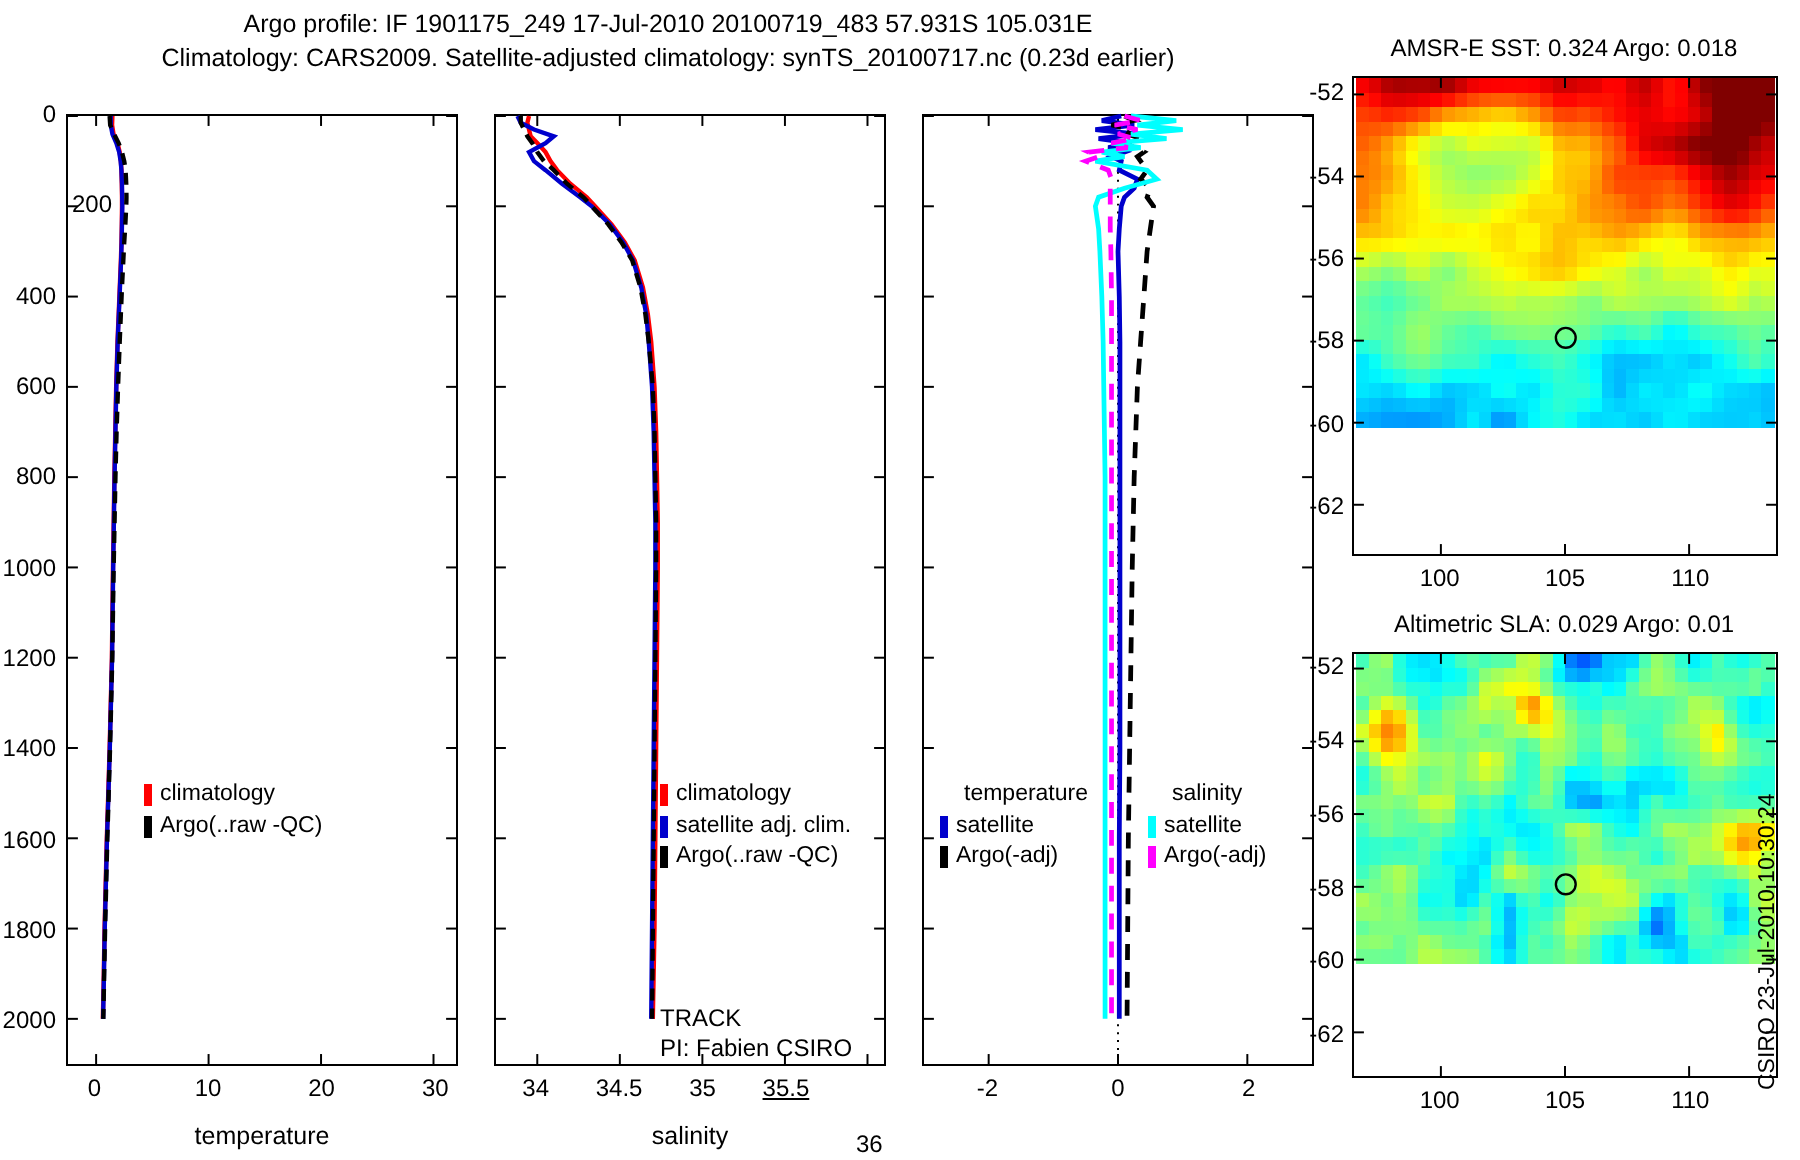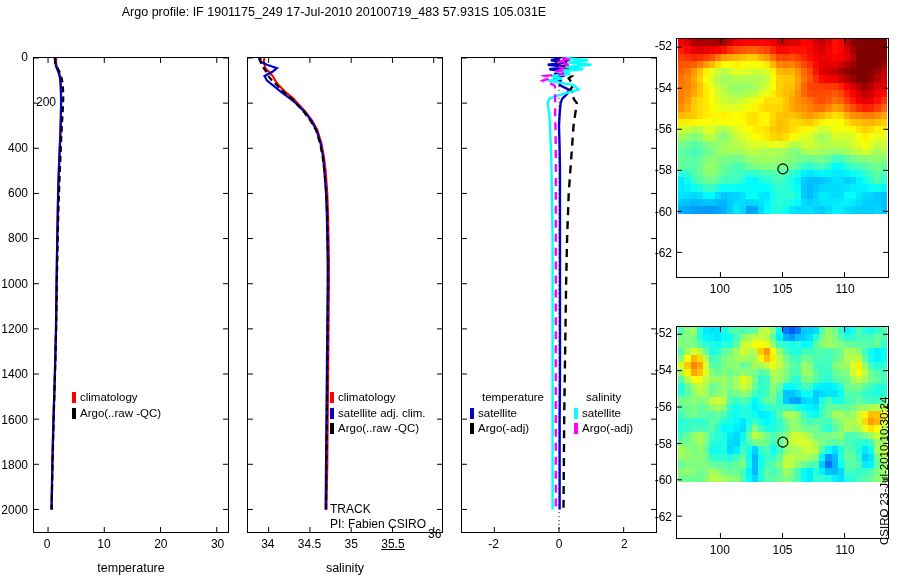--- a/index.html
+++ b/index.html
@@ -28,20 +28,21 @@
   .maptitle{position:absolute;font-size:12px;text-align:center;white-space:nowrap;}
   .vtxt{position:absolute;font-size:11.5px;white-space:nowrap;
         transform-origin:0 0;transform:rotate(-90deg);}
 </style>
 </head>
 <body>
 
 <div id="root">
 
   <div class="ttl" id="title1">Argo profile: IF 1901175_249 17-Jul-2010 20100719_483 57.931S 105.031E</div>
+  <div class="ttl" id="title2">Climatology: CARS2009. Satellite-adjusted climatology: synTS_20100717.nc (0.23d earlier)</div>
 
   <div class="panel" id="p0" style="left:33px;top:57px;width:196px;height:476px;">
     <svg class="plotsvg" id="svg0" viewBox="0 0 196 476" preserveAspectRatio="none">
         <line x1="14.202898550724639" y1="476" x2="14.202898550724639" y2="471" stroke="#000" stroke-width="1"></line>
         <line x1="14.202898550724639" y1="0" x2="14.202898550724639" y2="5" stroke="#000" stroke-width="1"></line>
         <line x1="71.01449275362319" y1="476" x2="71.01449275362319" y2="471" stroke="#000" stroke-width="1"></line>
         <line x1="71.01449275362319" y1="0" x2="71.01449275362319" y2="5" stroke="#000" stroke-width="1"></line>
         <line x1="127.82608695652173" y1="476" x2="127.82608695652173" y2="471" stroke="#000" stroke-width="1"></line>
         <line x1="127.82608695652173" y1="0" x2="127.82608695652173" y2="5" stroke="#000" stroke-width="1"></line>
         <line x1="184.63768115942028" y1="476" x2="184.63768115942028" y2="471" stroke="#000" stroke-width="1"></line>
@@ -141,21 +142,21 @@
         <path d="M16.68,0.00 L15.85,3.40 L16.68,6.80 L17.51,10.20 L20.85,13.60 L25.02,18.13 L27.52,22.67 L30.86,27.20 L37.53,34.00 L45.87,40.80 L50.04,45.33 L58.38,54.40 L65.06,63.47 L70.06,72.53 L74.23,86.13 L76.73,99.73 L78.40,113.33 L80.07,136.00 L80.90,158.67 L81.32,181.33 L81.74,204.00 L81.74,226.67 L81.32,272.00 L80.90,317.33 L80.49,362.67 L80.07,408.00 L79.23,453.33 " fill="none" stroke="#ff0000" stroke-width="2.2"></path>
         <path d="M10.84,0.00 L12.51,3.40 L19.18,6.80 L29.19,10.20 L25.02,13.60 L16.68,18.13 L19.18,22.67 L25.02,27.20 L33.36,34.00 L42.54,40.80 L48.37,45.33 L57.55,54.40 L64.22,63.47 L69.23,72.53 L73.40,86.13 L75.90,99.73 L77.15,113.33 L78.82,136.00 L79.65,158.67 L80.07,181.33 L80.49,204.00 L80.49,226.67 L80.07,272.00 L79.65,317.33 L79.23,362.67 L78.82,408.00 L78.40,453.33 " fill="none" stroke="#0000cc" stroke-width="2.2"></path>
         <path d="M12.51,0.00 L12.51,3.40 L14.18,6.80 L15.85,10.20 L18.35,13.60 L20.85,18.13 L24.19,22.67 L29.19,27.20 L35.86,34.00 L44.20,40.80 L48.37,45.33 L56.71,54.40 L63.39,63.47 L68.81,72.53 L72.98,86.13 L75.48,99.73 L77.15,113.33 L79.23,136.00 L80.07,158.67 L80.49,181.33 L80.90,204.00 L80.90,226.67 L80.49,272.00 L80.07,317.33 L79.65,362.67 L79.23,408.00 L78.82,453.33 " fill="none" stroke="#000000" stroke-width="2.2" stroke-dasharray="6,4"></path>
       </svg>
   </div>
   <div id="xticks1">
       <div class="tick-lbl" style="left: 267.851px; top: 537px; transform: translate(-50%, 0px);">34</div>
       <div class="tick-lbl" style="left: 309.553px; top: 537px; transform: translate(-50%, 0px);">34.5</div>
       <div class="tick-lbl" style="left: 351.255px; top: 537px; transform: translate(-50%, 0px);">35</div>
       <div class="tick-lbl" style="left: 392.957px; top: 537px; transform: translate(-50%, 0px); text-decoration: underline;">35.5</div>
-      <div class="tick-lbl" style="left: 434.66px; top: 527px; transform: translate(-50%, 0px);">36</div>
+      <div class="tick-lbl" style="left: 434.66px; top: 565px; transform: translate(-50%, 0px);">36</div>
     </div>
   <div class="xlab" style="left:247px;top:561px;width:196px;">salinity</div>
   <div class="legend" id="leg1" style="left:330px;top:390px;">
       <div class="lrow">
         <span class="lbar" style="background: rgb(255, 0, 0);"></span>
         <span class="ltxt">climatology</span>
       </div>
       <div class="lrow">
         <span class="lbar" style="background: rgb(0, 0, 204);"></span>
         <span class="ltxt">satellite adj. clim.</span>
@@ -236,20 +237,21 @@
           <span class="lbar" style="background: rgb(0, 255, 255);"></span>
           <span class="ltxt">satellite</span>
         </div>
         <div class="lrow">
           <span class="lbar" style="background: rgb(255, 0, 255);"></span>
           <span class="ltxt">Argo(-adj)</span>
         </div>
       </div>
     </div>
 
+  <div class="maptitle" style="left:675px;top:17px;width:214px;">AMSR-E SST: 0.324 Argo: 0.018</div>
   <div class="panel" id="m0" style="left:676px;top:38px;width:213px;height:240px;">
     <svg class="plotsvg" id="msvg0" viewBox="0 0 213 240" preserveAspectRatio="none">
         <g>
           <rect x="1.25" y="0.00" width="6.79" height="7.93" fill="rgb(248,0,0)" shape-rendering="crispEdges"></rect>
           <rect x="7.44" y="0.00" width="6.79" height="7.93" fill="rgb(222,0,0)" shape-rendering="crispEdges"></rect>
           <rect x="13.63" y="0.00" width="6.79" height="7.93" fill="rgb(180,0,0)" shape-rendering="crispEdges"></rect>
           <rect x="19.83" y="0.00" width="6.79" height="7.93" fill="rgb(168,0,0)" shape-rendering="crispEdges"></rect>
           <rect x="26.02" y="0.00" width="6.79" height="7.93" fill="rgb(172,0,0)" shape-rendering="crispEdges"></rect>
           <rect x="32.21" y="0.00" width="6.79" height="7.93" fill="rgb(173,0,0)" shape-rendering="crispEdges"></rect>
           <rect x="38.40" y="0.00" width="6.79" height="7.93" fill="rgb(162,0,0)" shape-rendering="crispEdges"></rect>
@@ -1091,20 +1093,21 @@
       <div class="tick-lbl" style="left: 672px; top: 170.414px; transform: translate(-100%, -50%);">-58</div>
       <div class="tick-lbl" style="left: 672px; top: 211.793px; transform: translate(-100%, -50%);">-60</div>
       <div class="tick-lbl" style="left: 672px; top: 253.172px; transform: translate(-100%, -50%);">-62</div>
     </div>
   <div id="mxticks0">
       <div class="tick-lbl" style="left: 719.853px; top: 282px; transform: translate(-50%, 0px);">100</div>
       <div class="tick-lbl" style="left: 782.5px; top: 282px; transform: translate(-50%, 0px);">105</div>
       <div class="tick-lbl" style="left: 845.147px; top: 282px; transform: translate(-50%, 0px);">110</div>
     </div>
 
+  <div class="maptitle" style="left:675px;top:305px;width:214px;">Altimetric SLA: 0.029 Argo: 0.01</div>
   <div class="panel" id="m1" style="left:676px;top:326px;width:213px;height:213px;">
     <svg class="plotsvg" id="msvg1" viewBox="0 0 213 213" preserveAspectRatio="none">
         <g>
           <rect x="1.25" y="0.00" width="6.79" height="7.69" fill="rgb(69,255,186)" shape-rendering="crispEdges"></rect>
           <rect x="7.44" y="0.00" width="6.79" height="7.69" fill="rgb(135,255,120)" shape-rendering="crispEdges"></rect>
           <rect x="13.63" y="0.00" width="6.79" height="7.69" fill="rgb(154,255,101)" shape-rendering="crispEdges"></rect>
           <rect x="19.83" y="0.00" width="6.79" height="7.69" fill="rgb(33,255,222)" shape-rendering="crispEdges"></rect>
           <rect x="26.02" y="0.00" width="6.79" height="7.69" fill="rgb(0,237,255)" shape-rendering="crispEdges"></rect>
           <rect x="32.21" y="0.00" width="6.79" height="7.69" fill="rgb(0,224,255)" shape-rendering="crispEdges"></rect>
           <rect x="38.40" y="0.00" width="6.79" height="7.69" fill="rgb(0,235,255)" shape-rendering="crispEdges"></rect>

